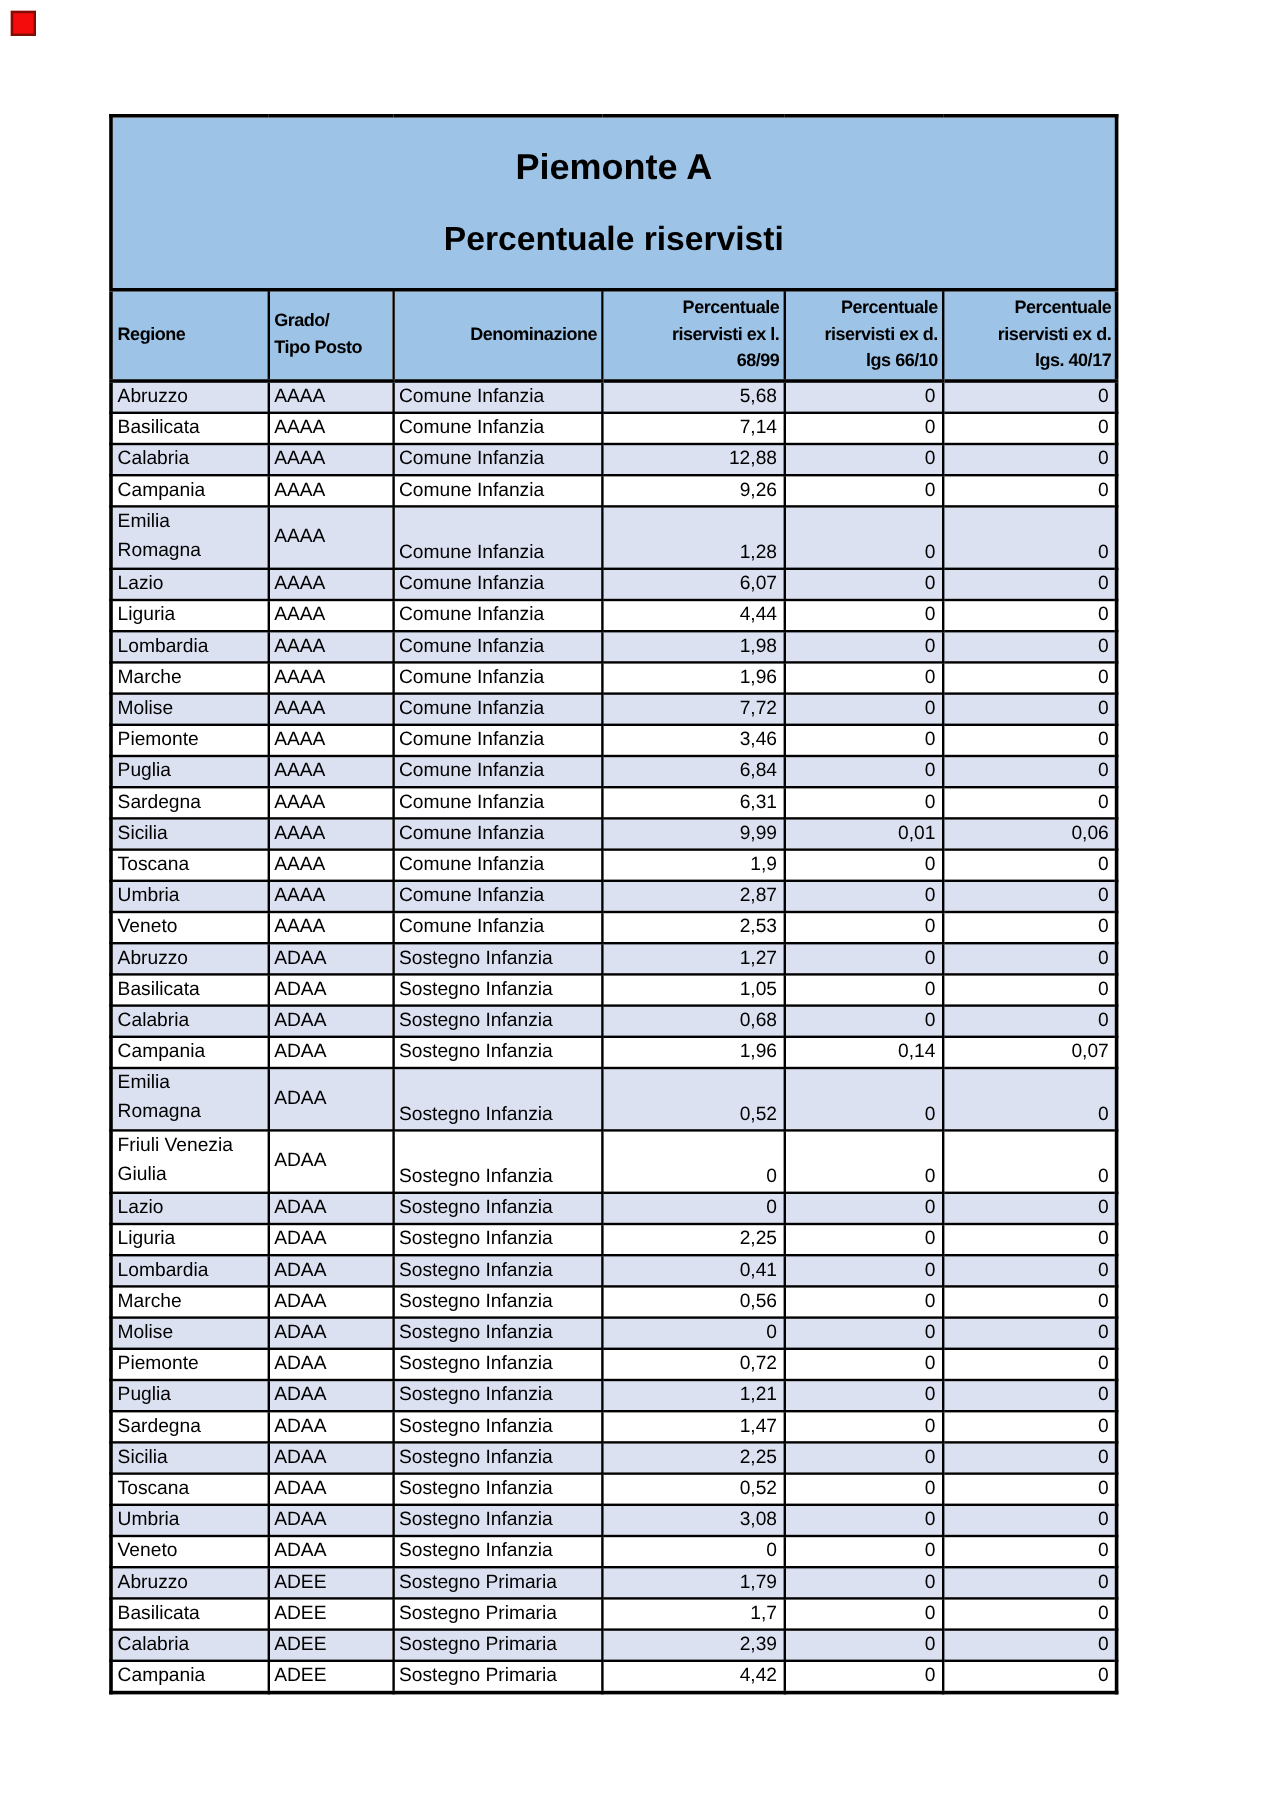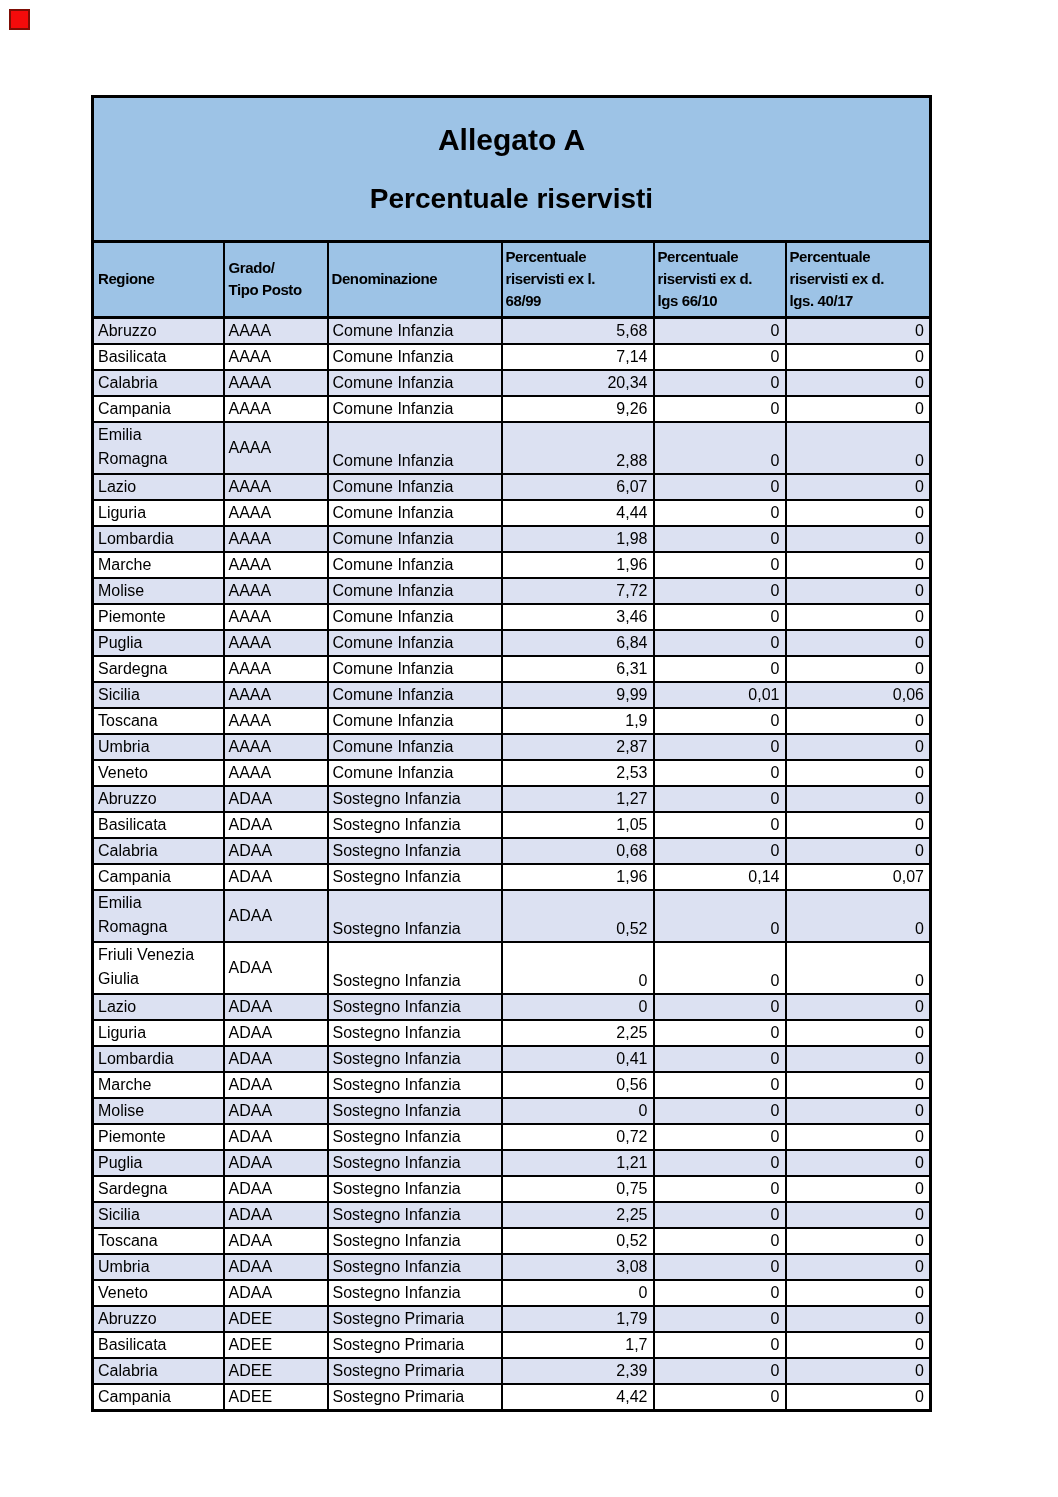--- a/index.html
+++ b/index.html
@@ -43,21 +43,21 @@
     font-size: 15px;
     font-weight: bold;
     letter-spacing: -0.4px;
     vertical-align: middle;
     white-space: pre-line;
     padding: 0 3px;
     line-height: 1.45;
     border-bottom: 3px solid var(--border-color, #000);
   }
   th.left { text-align: left; padding-left: 4px; }
-  th.center { text-align: left; margin-top: 10px; }
+  th.center { text-align: right; margin-top: 10px; }
   td {
     height: 24px;
     font-size: 16px;
     line-height: 24px;
     white-space: pre-line;
     padding: 0 4px;
     vertical-align: bottom;
     background: #ffffff;
   }
   tr.tall td { height: 50px; }
@@ -77,21 +77,21 @@
     <col style="width:131px">
     <col style="width:104px">
     <col style="width:174px">
     <col style="width:152px">
     <col style="width:132px">
     <col style="width:145px">
   </colgroup>
   <thead>
     <tr>
       <td class="title-cell" colspan="6">
-        <div class="t1">Allegato A</div>
+        <div class="t1">Piemonte A</div>
         <div class="t2">Percentuale riservisti</div>
       </td>
     </tr>
     <tr>
       <th class="left">Regione</th>
       <th class="left">Grado/
 Tipo Posto</th>
       <th class="center">Denominazione</th>
       <th class="center">Percentuale
 riservisti ex l.
@@ -118,38 +118,38 @@
         <td class="l grado">AAAA</td>
         <td class="l denom">Comune Infanzia</td>
         <td class="n">7,14</td>
         <td class="n">0</td>
         <td class="n">0</td>
       </tr>
       <tr class="alt">
         <td class="l region">Calabria</td>
         <td class="l grado">AAAA</td>
         <td class="l denom">Comune Infanzia</td>
-        <td class="n">20,34</td>
+        <td class="n">12,88</td>
         <td class="n">0</td>
         <td class="n">0</td>
       </tr>
       <tr class="">
         <td class="l region">Campania</td>
         <td class="l grado">AAAA</td>
         <td class="l denom">Comune Infanzia</td>
         <td class="n">9,26</td>
         <td class="n">0</td>
         <td class="n">0</td>
       </tr>
       <tr class="alt tall">
         <td class="l region">Emilia
 Romagna</td>
         <td class="l grado">AAAA</td>
         <td class="l denom">Comune Infanzia</td>
-        <td class="n">2,88</td>
+        <td class="n">1,28</td>
         <td class="n">0</td>
         <td class="n">0</td>
       </tr>
       <tr class="alt">
         <td class="l region">Lazio</td>
         <td class="l grado">AAAA</td>
         <td class="l denom">Comune Infanzia</td>
         <td class="n">6,07</td>
         <td class="n">0</td>
         <td class="n">0</td>
@@ -345,21 +345,21 @@
         <td class="l grado">ADAA</td>
         <td class="l denom">Sostegno Infanzia</td>
         <td class="n">1,21</td>
         <td class="n">0</td>
         <td class="n">0</td>
       </tr>
       <tr class="">
         <td class="l region">Sardegna</td>
         <td class="l grado">ADAA</td>
         <td class="l denom">Sostegno Infanzia</td>
-        <td class="n">0,75</td>
+        <td class="n">1,47</td>
         <td class="n">0</td>
         <td class="n">0</td>
       </tr>
       <tr class="alt">
         <td class="l region">Sicilia</td>
         <td class="l grado">ADAA</td>
         <td class="l denom">Sostegno Infanzia</td>
         <td class="n">2,25</td>
         <td class="n">0</td>
         <td class="n">0</td>

